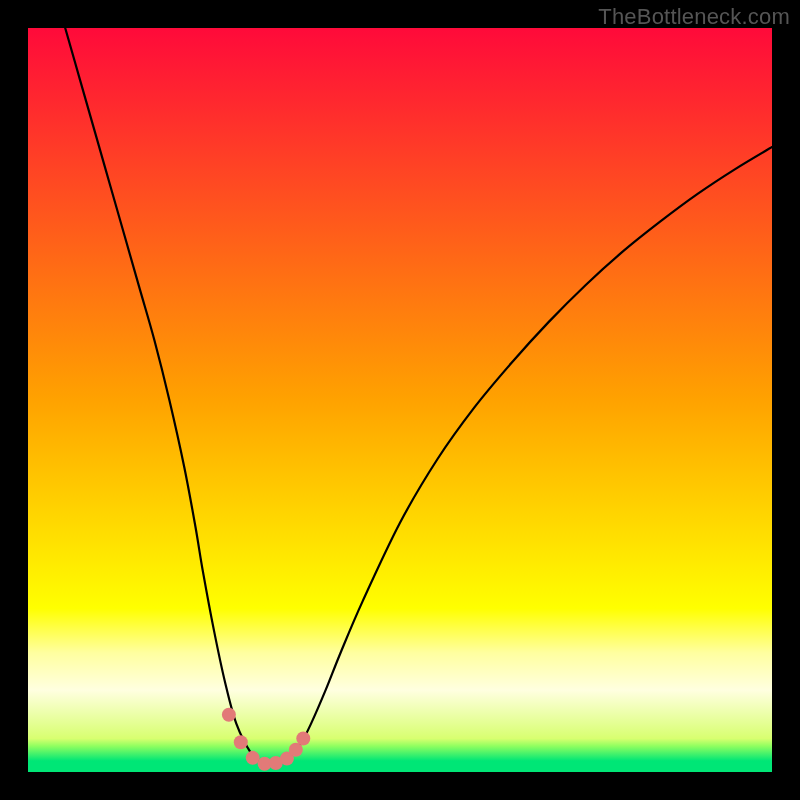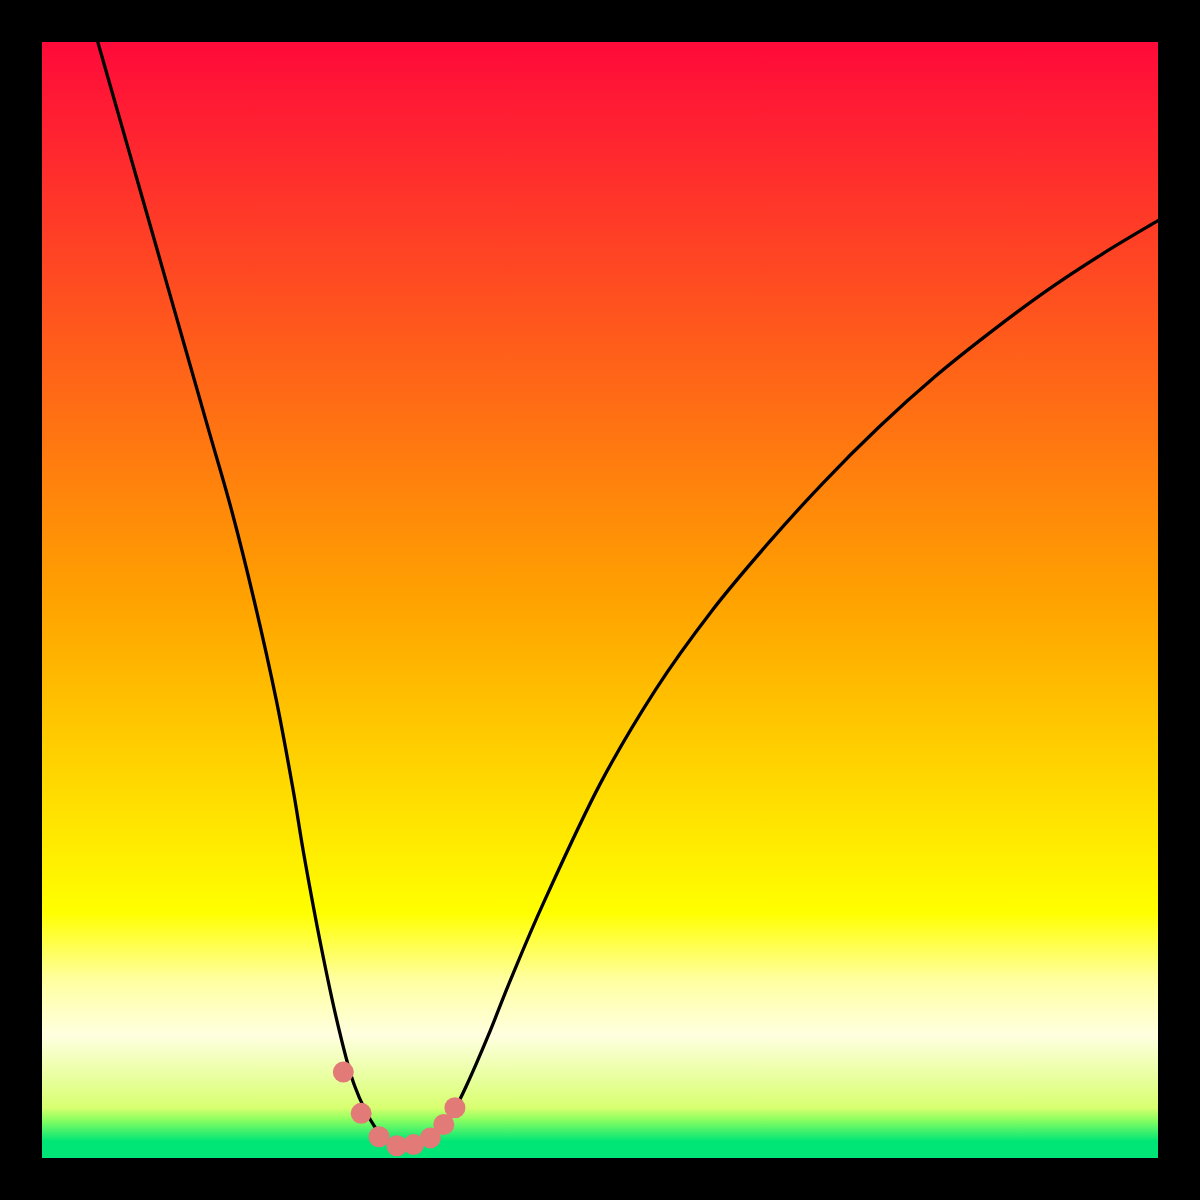--- a/index.html
+++ b/index.html
@@ -51,20 +51,21 @@
   .dot {
     fill: #e27a78;
     stroke: none;
   }
 </style>
 </head>
 <body>
 
 <div class="frame">
 
+  <div class="watermark">TheBottleneck.com</div>
 
   <div class="plot-box">
     <svg class="plot" viewBox="0 0 744 744" preserveAspectRatio="none">
       <defs>
         <linearGradient id="bggrad" x1="0" y1="0" x2="0" y2="1">
             <stop offset="0.00%" stop-color="#ff0a3a"></stop>
             <stop offset="50.00%" stop-color="#ffa200"></stop>
             <stop offset="78.00%" stop-color="#ffff00"></stop>
             <stop offset="84.00%" stop-color="#ffffa0"></stop>
             <stop offset="89.00%" stop-color="#ffffe0"></stop>

